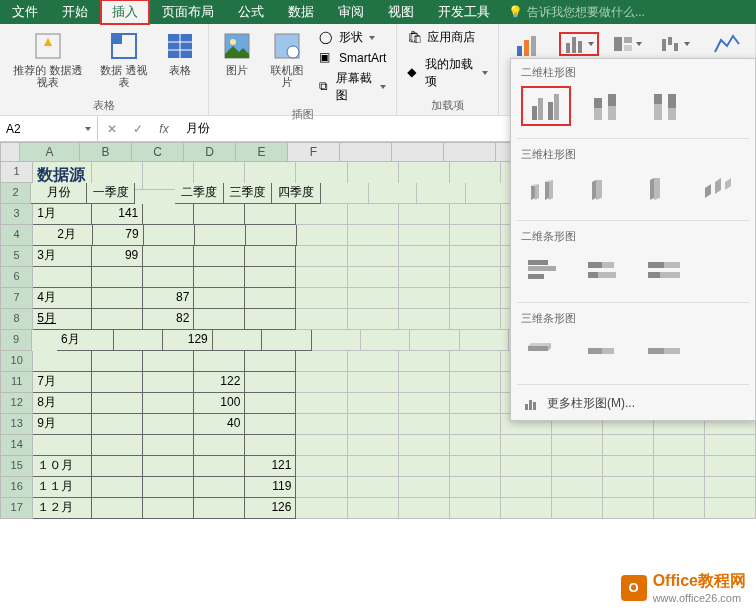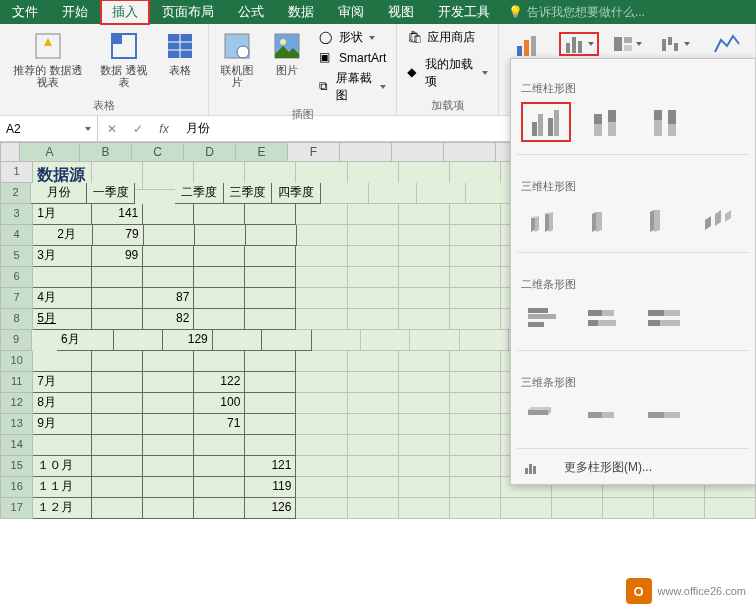--- a/index.html
+++ b/index.html
@@ -44,27 +44,27 @@
     .rh { width: 34px; background: #e6e6e6; border: 1px solid #bbb; border-top: none; text-align: center; line-height: 19px; color: #555; font-size: 11px; }
     .rh.sel { background: #c7deca; }
     .cell { border-right: 1px solid #c0c0c0; border-bottom: 1px solid #c0c0c0; height: 21px; line-height: 19px; padding: 0 4px; background: #e2efda; overflow: hidden; white-space: nowrap; }
     .cell.num { text-align: right; }
     .cell.out { background: #e2efda; }
     .title { font-size: 16px; font-weight: bold; color: #203764; }
     .hdr { text-align: center; }
     .row1 .cell { height: 28px; line-height: 26px; }
     
     .dropdown { position: absolute; top: 58px; right: 0; width: 246px; background: #f6f6f6; border: 1px solid #c6c6c6; box-shadow: 0 2px 8px rgba(0,0,0,.25); z-index: 10; }
-    .ddsec { padding: 22px 10px 10px; }
+    .ddsec { padding: 6px 10px 10px; }
     .ddhdr { color: #666; font-size: 11px; margin-bottom: 6px; }
     .ddrow { display: flex; gap: 10px; }
     .ddopt { width: 50px; height: 40px; display: flex; align-items: center; justify-content: center; cursor: pointer; }
     .ddopt.hl { border: 2px solid #e03030; }
     .ddsep { height: 1px; background: #ddd; margin: 2px 6px; }
-    .ddmore { padding: 8px 12px; display: flex; align-items: center; gap: 25px; cursor: pointer; color: #444; }
+    .ddmore { padding: 8px 12px; display: flex; align-items: center; gap: 8px; cursor: pointer; color: #444; }
     
     .watermark { position: absolute; right: 10px; bottom: 6px; display: flex; align-items: center; gap: 6px; font-size: 13px; }
     .wm1 { color: #e07000; font-weight: bold; font-size: 16px; }
     .wm2 { color: #888; font-size: 11px; }
     .wmic { width: 26px; height: 26px; background: #e07000; border-radius: 4px; display: flex; align-items: center; justify-content: center; color: #fff; font-weight: bold; }
     
     svg { display: block; }
   </style>
 </head>
 <body>
@@ -121,35 +121,35 @@
       </div>
     </div>
     <div class="glabel">表格</div>
   </div>
 
   <div class="group">
     <div class="grow">
       <div class="bigbtn">
         <div class="ic">
             <svg width="28" height="28">
-              <rect x="2" y="2" width="24" height="24" fill="#9fc5e8" stroke="#888"></rect>
-              <circle cx="20" cy="20" r="6" fill="#fff" stroke="#4472c4"></circle>
-            </svg>
-          </div>
-        <span>联机图片</span>
-      </div>
-      <div class="bigbtn">
-        <div class="ic">
-            <svg width="28" height="28">
               <rect x="2" y="2" width="24" height="24" fill="#6fa8dc" stroke="#888"></rect>
               <circle cx="10" cy="10" r="3" fill="#ffe599"></circle>
               <path d="M2 22 l8 -8 l6 6 l4 -4 l6 6 v4 h-24z" fill="#38761d"></path>
             </svg>
           </div>
         <span>图片</span>
+      </div>
+      <div class="bigbtn">
+        <div class="ic">
+            <svg width="28" height="28">
+              <rect x="2" y="2" width="24" height="24" fill="#9fc5e8" stroke="#888"></rect>
+              <circle cx="20" cy="20" r="6" fill="#fff" stroke="#4472c4"></circle>
+            </svg>
+          </div>
+        <span>联机图片</span>
       </div>
       <div class="smstack">
         <div class="smbtn">
             <div class="ic">◯</div>
             <span>形状</span>
             <div class="tri"></div>
           </div>
         <div class="smbtn">
             <div class="ic">▣</div>
             <span>SmartArt</span>
@@ -624,21 +624,21 @@
         <div class="cell out" style="width: 52px;"></div>
         <div class="cell out" style="width: 52px;"></div>
         <div class="cell out" style="width: 52px;"></div>
         <div class="cell out" style="width: 52px;"></div>
       </div>
       <div class="row ">
         <div class="rh sel">13</div>
         <div class="cell" style="width: 60px; border-color: rgb(102, 102, 102);">9月</div>
         <div class="cell" style="width: 52px; border-color: rgb(102, 102, 102);"></div>
         <div class="cell" style="width: 52px; border-color: rgb(102, 102, 102);"></div>
-        <div class="cell num" style="width: 52px; border-color: rgb(102, 102, 102);">71</div>
+        <div class="cell num" style="width: 52px; border-color: rgb(102, 102, 102);">40</div>
         <div class="cell" style="width: 52px; border-color: rgb(102, 102, 102);"></div>
         <div class="cell" style="width: 52px;"></div>
         <div class="cell out" style="width: 52px;"></div>
         <div class="cell out" style="width: 52px;"></div>
         <div class="cell out" style="width: 52px;"></div>
         <div class="cell out" style="width: 52px;"></div>
         <div class="cell out" style="width: 52px;"></div>
         <div class="cell out" style="width: 52px;"></div>
         <div class="cell out" style="width: 52px;"></div>
         <div class="cell out" style="width: 52px;"></div>
@@ -710,15 +710,16 @@
         <div class="cell out" style="width: 52px;"></div>
         <div class="cell out" style="width: 52px;"></div>
         <div class="cell out" style="width: 52px;"></div>
       </div>
     </div>
 </div>
 
 <div class="watermark">
   <div class="wmic">O</div>
   <div>
+    <div class="wm1">Office教程网</div>
     <div class="wm2">www.office26.com</div>
   </div>
 </div>
 
 </body></html>

